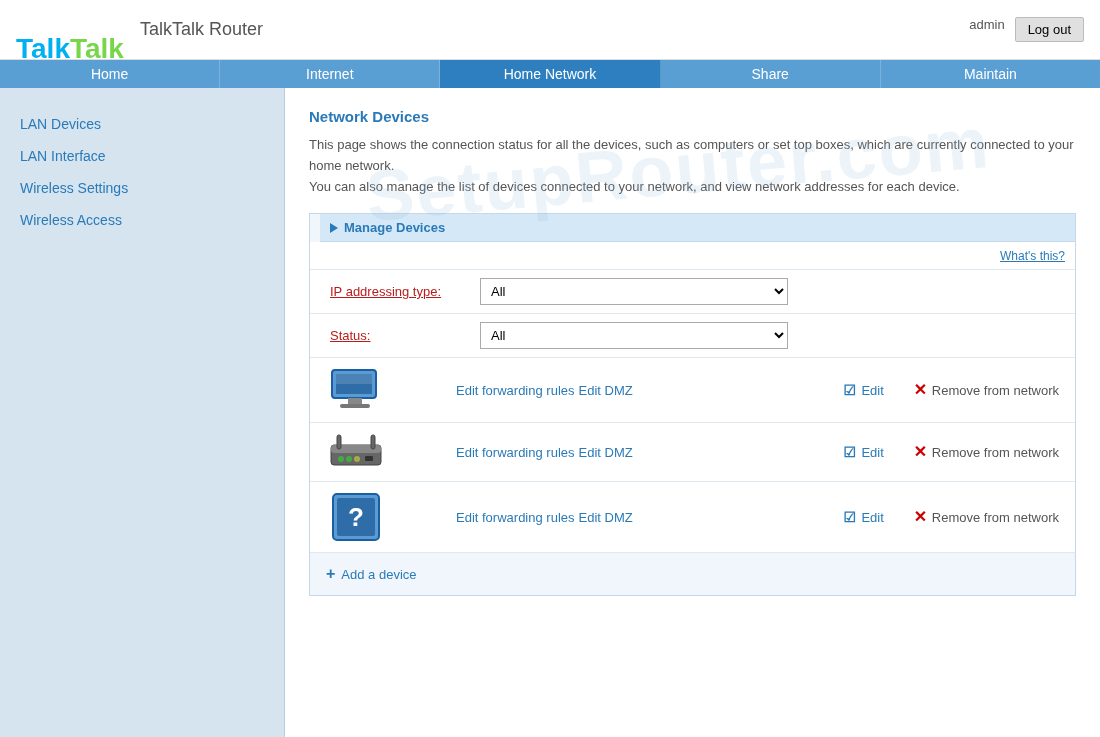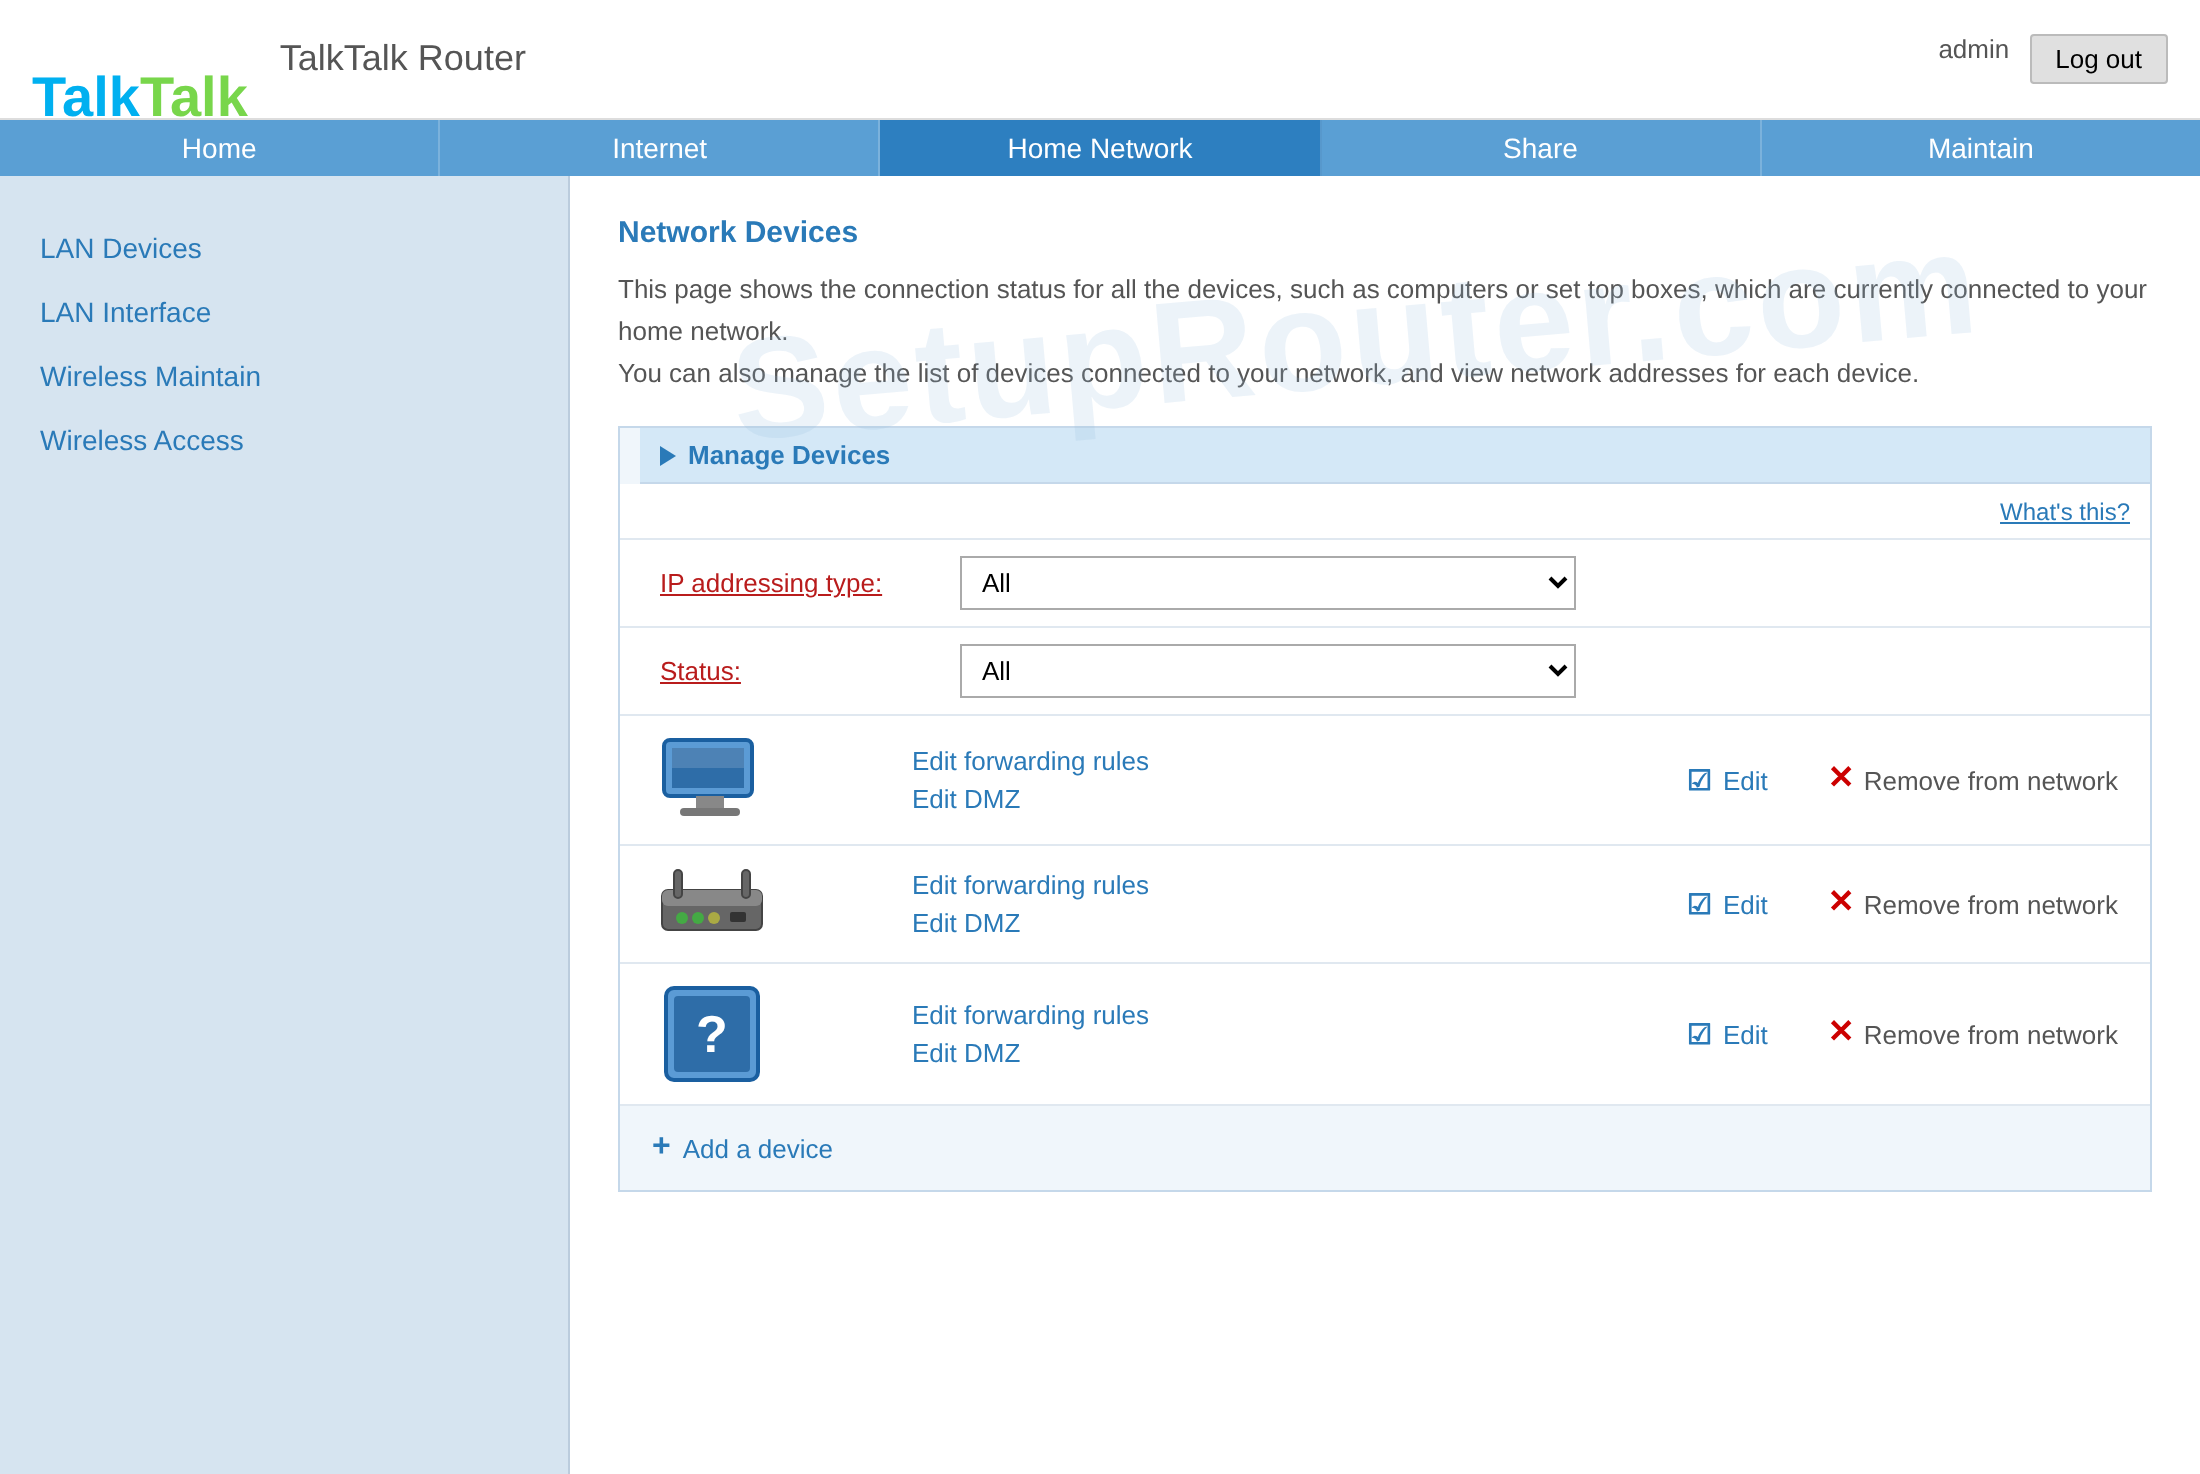--- a/index.html
+++ b/index.html
@@ -210,21 +210,21 @@
     }
 
     .device-actions {
       flex: 1;
       display: flex;
       align-items: center;
       gap: 0;
     }
     .device-links {
       display: flex;
-      flex-direction: column;
+      flex-direction: row;
       gap: 4px;
       margin-right: auto;
       margin-left: 60px;
     }
     .device-link {
       color: #2a7ab8;
       cursor: pointer;
       font-size: 13px;
       text-decoration: none;
     }
@@ -299,21 +299,21 @@
   <div class="nav-item">Share</div>
   <div class="nav-item">Maintain</div>
 </div>
 
 <div class="layout">
 
   <div class="sidebar">
     <div class="sidebar-menu">
       <div class="sidebar-item active">LAN Devices</div>
       <div class="sidebar-item">LAN Interface</div>
-      <div class="sidebar-item">Wireless Maintain</div>
+      <div class="sidebar-item">Wireless Settings</div>
       <div class="sidebar-item">Wireless Access</div>
     </div>
   </div>
 
   <div class="main">
     <div class="main-watermark">SetupRouter.com</div>
 
     <div class="section-title">Network Devices</div>
     <div class="description">
       <span>This page shows the connection status for all the devices, such as computers or set top boxes, which are currently connected to your home network.</span><br>

